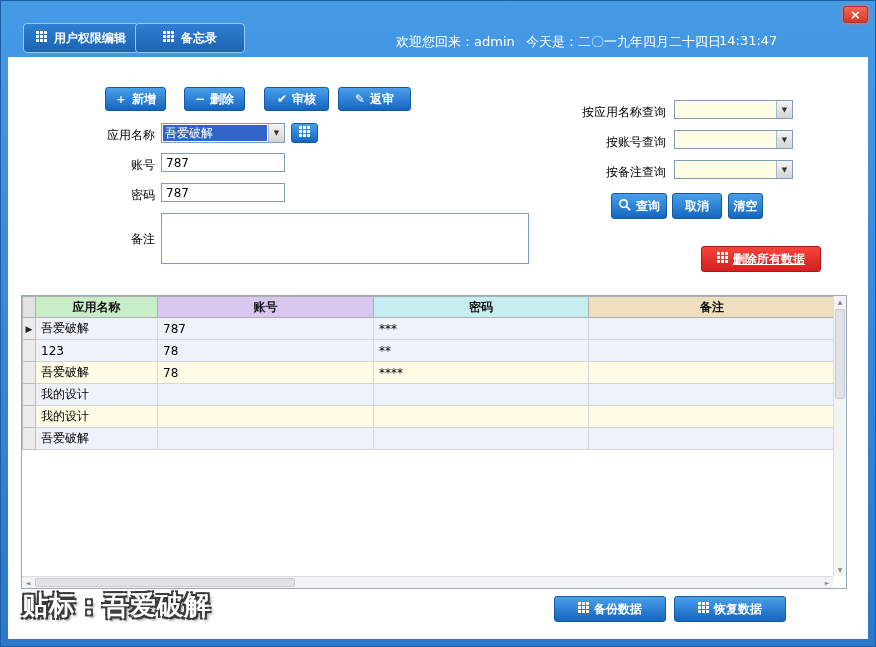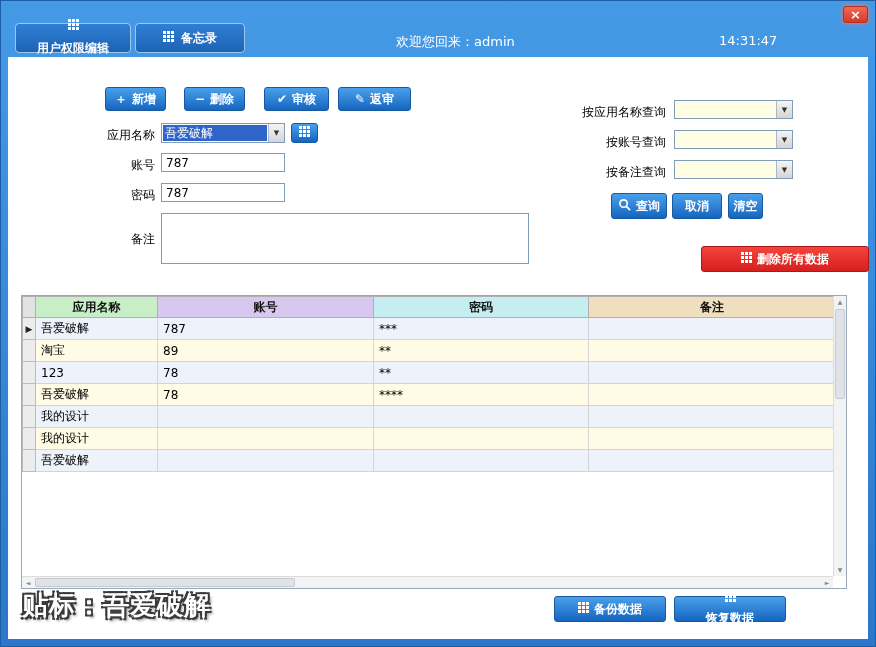--- a/index.html
+++ b/index.html
@@ -11,21 +11,21 @@
             border:1px solid #1c5ea6; }
 
   
   .titlebar { position:absolute; left:4px; top:4px; right:4px; height:52px; }
   .tab { position:absolute; top:18px; height:30px;
          background:linear-gradient(#2f7fd4,#1c63b4);
          border:1px solid #9dc6ec; border-radius:4px;
          color:#fff; font-size:12px; font-weight:bold;
          display:flex; align-items:center; justify-content:center; gap:7px;
          cursor:pointer; }
-  .tab-1 { left:10px; width:116px;flex-direction:column; }
+  .tab-1 { left:18px; width:116px; }
   .tab-2 { left:130px; width:110px; }
   .tb-text { position:absolute; color:#fff; font-size:13px; top:28px; white-space:nowrap; }
   .tb-welcome { left:391px; }
   .tb-date { left:521px; }
   .tb-time { left:714px; }
   .close-btn { position:absolute; top:1px; right:3px; width:25px; height:17px;
                background:linear-gradient(#f06a55,#d63a28); border:1px solid #b33022;
                border-radius:3px; color:#fff; text-align:center; line-height:15px;
                font-size:13px; font-weight:bold; cursor:pointer;
                box-shadow:0 0 5px rgba(255,120,90,.9); }
@@ -128,20 +128,21 @@
               <rect x="4" y="4" width="3" height="3"></rect>
               <rect x="8" y="4" width="3" height="3"></rect>
               <rect y="8" width="3" height="3"></rect>
               <rect x="4" y="8" width="3" height="3"></rect>
               <rect x="8" y="8" width="3" height="3"></rect>
             </g>
           </svg></span>
       <span>备忘录</span>
     </div>
     <span class="tb-text tb-welcome">欢迎您回来：admin</span>
+    <span class="tb-text tb-date">今天是：二〇一九年四月二十四日</span>
     <span class="tb-text tb-time">14:31:47</span>
     <div class="close-btn">×</div>
   </div>
 
   <div class="content">
 
     <button class="btn" style="left:97px; top:30px; width:61px; height:24px;">
       <span class="ico">＋</span>
       <span>新增</span>
     </button>
@@ -213,21 +214,21 @@
           </svg></span>
       <span>查询</span>
     </button>
     <button class="btn" style="left:664px; top:136px; width:50px; height:26px;">
       <span>取消</span>
     </button>
     <button class="btn" style="left:720px; top:136px; width:35px; height:26px;">
       <span>清空</span>
     </button>
 
-    <button class="btn btn-red" style="left:693px; top:189px; width:168px; height:26px;">
+    <button class="btn btn-red" style="left:693px; top:189px; width:120px; height:26px;text-decoration:underline;">
       <span><svg width="11" height="11" viewBox="0 0 11 11">
             <g fill="#fff">
               <rect width="3" height="3"></rect>
               <rect x="4" width="3" height="3"></rect>
               <rect x="8" width="3" height="3"></rect>
               <rect y="4" width="3" height="3"></rect>
               <rect x="4" y="4" width="3" height="3"></rect>
               <rect x="8" y="4" width="3" height="3"></rect>
               <rect y="8" width="3" height="3"></rect>
               <rect x="4" y="8" width="3" height="3"></rect>
@@ -256,27 +257,20 @@
           </tr>
         </thead>
         <tbody>
             <tr class="row-even">
               <td class="row-indicator">▶</td>
               <td>吾爱破解</td>
               <td>787</td>
               <td>***</td>
               <td></td>
             </tr>
-            <tr class="row-alt">
-              <td class="row-indicator"></td>
-              <td>淘宝</td>
-              <td>89</td>
-              <td>**</td>
-              <td></td>
-            </tr>
             <tr class="row-even">
               <td class="row-indicator"></td>
               <td>123</td>
               <td>78</td>
               <td>**</td>
               <td></td>
             </tr>
             <tr class="row-alt">
               <td class="row-indicator"></td>
               <td>吾爱破解</td>
@@ -330,21 +324,21 @@
               <rect y="4" width="3" height="3"></rect>
               <rect x="4" y="4" width="3" height="3"></rect>
               <rect x="8" y="4" width="3" height="3"></rect>
               <rect y="8" width="3" height="3"></rect>
               <rect x="4" y="8" width="3" height="3"></rect>
               <rect x="8" y="8" width="3" height="3"></rect>
             </g>
           </svg></span>
       <span>备份数据</span>
     </button>
-    <button class="btn" style="left:666px; top:539px; width:112px; height:26px;flex-direction:column;">
+    <button class="btn" style="left:666px; top:539px; width:112px; height:26px;">
       <span><svg width="11" height="11" viewBox="0 0 11 11">
             <g fill="#fff">
               <rect width="3" height="3"></rect>
               <rect x="4" width="3" height="3"></rect>
               <rect x="8" width="3" height="3"></rect>
               <rect y="4" width="3" height="3"></rect>
               <rect x="4" y="4" width="3" height="3"></rect>
               <rect x="8" y="4" width="3" height="3"></rect>
               <rect y="8" width="3" height="3"></rect>
               <rect x="4" y="8" width="3" height="3"></rect>

